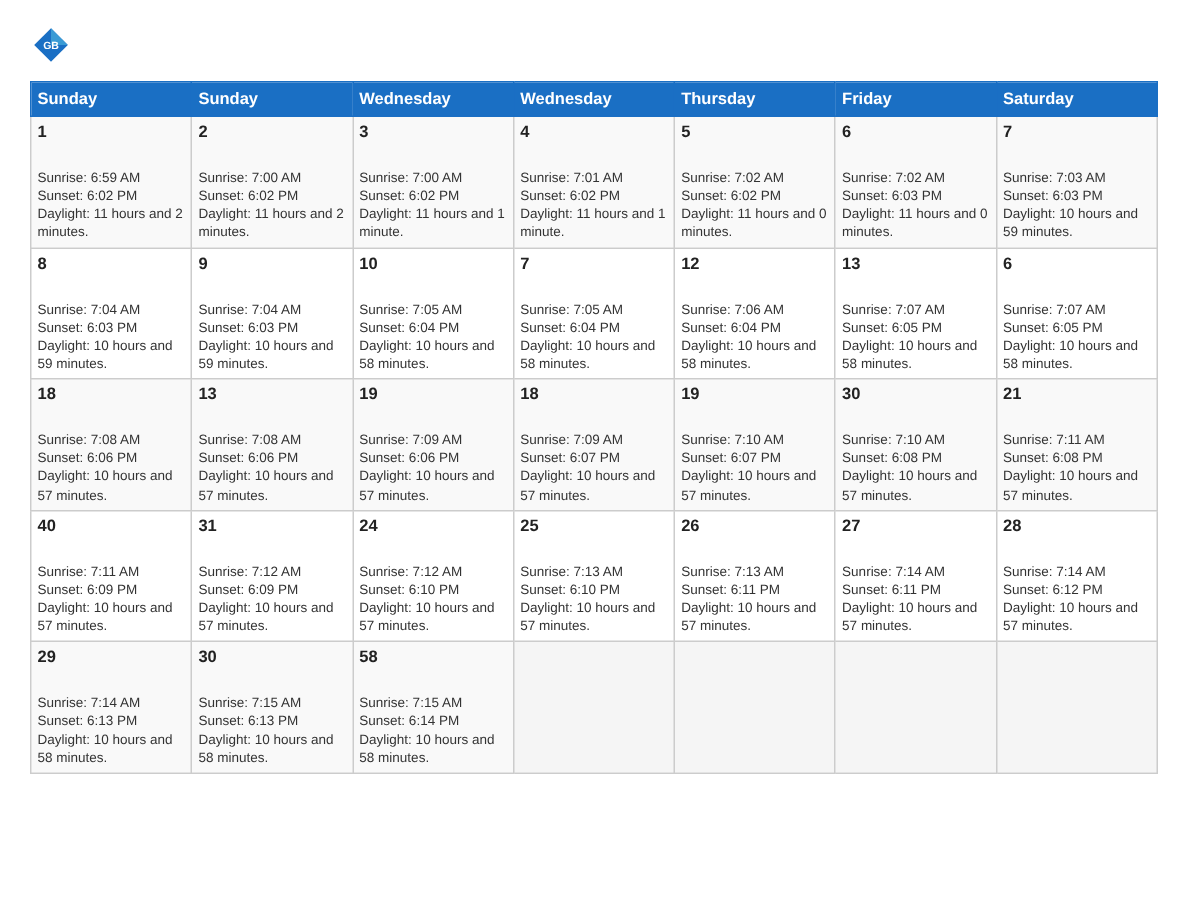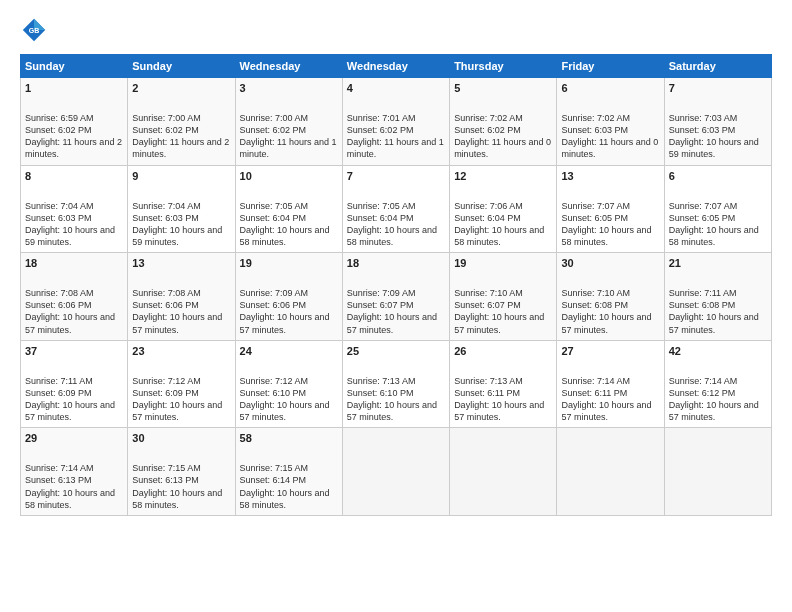--- a/index.html
+++ b/index.html
@@ -215,45 +215,45 @@
         <div class="day-num">30</div>
         <div class="day-detail">Sunrise: 7:10 AM<br>Sunset: 6:08 PM<br>Daylight: 10 hours and 57 minutes.</div>
       </td>
           <td>
         <div class="day-num">21</div>
         <div class="day-detail">Sunrise: 7:11 AM<br>Sunset: 6:08 PM<br>Daylight: 10 hours and 57 minutes.</div>
       </td>
         </tr>
         <tr>
           <td>
-        <div class="day-num">37</div>
+        <div class="day-num">40</div>
         <div class="day-detail">Sunrise: 7:11 AM<br>Sunset: 6:09 PM<br>Daylight: 10 hours and 57 minutes.</div>
       </td>
           <td>
-        <div class="day-num">23</div>
+        <div class="day-num">31</div>
         <div class="day-detail">Sunrise: 7:12 AM<br>Sunset: 6:09 PM<br>Daylight: 10 hours and 57 minutes.</div>
       </td>
           <td>
         <div class="day-num">24</div>
         <div class="day-detail">Sunrise: 7:12 AM<br>Sunset: 6:10 PM<br>Daylight: 10 hours and 57 minutes.</div>
       </td>
           <td>
         <div class="day-num">25</div>
         <div class="day-detail">Sunrise: 7:13 AM<br>Sunset: 6:10 PM<br>Daylight: 10 hours and 57 minutes.</div>
       </td>
           <td>
         <div class="day-num">26</div>
         <div class="day-detail">Sunrise: 7:13 AM<br>Sunset: 6:11 PM<br>Daylight: 10 hours and 57 minutes.</div>
       </td>
           <td>
         <div class="day-num">27</div>
         <div class="day-detail">Sunrise: 7:14 AM<br>Sunset: 6:11 PM<br>Daylight: 10 hours and 57 minutes.</div>
       </td>
           <td>
-        <div class="day-num">42</div>
+        <div class="day-num">28</div>
         <div class="day-detail">Sunrise: 7:14 AM<br>Sunset: 6:12 PM<br>Daylight: 10 hours and 57 minutes.</div>
       </td>
         </tr>
         <tr>
           <td>
         <div class="day-num">29</div>
         <div class="day-detail">Sunrise: 7:14 AM<br>Sunset: 6:13 PM<br>Daylight: 10 hours and 58 minutes.</div>
       </td>
           <td>
         <div class="day-num">30</div>

